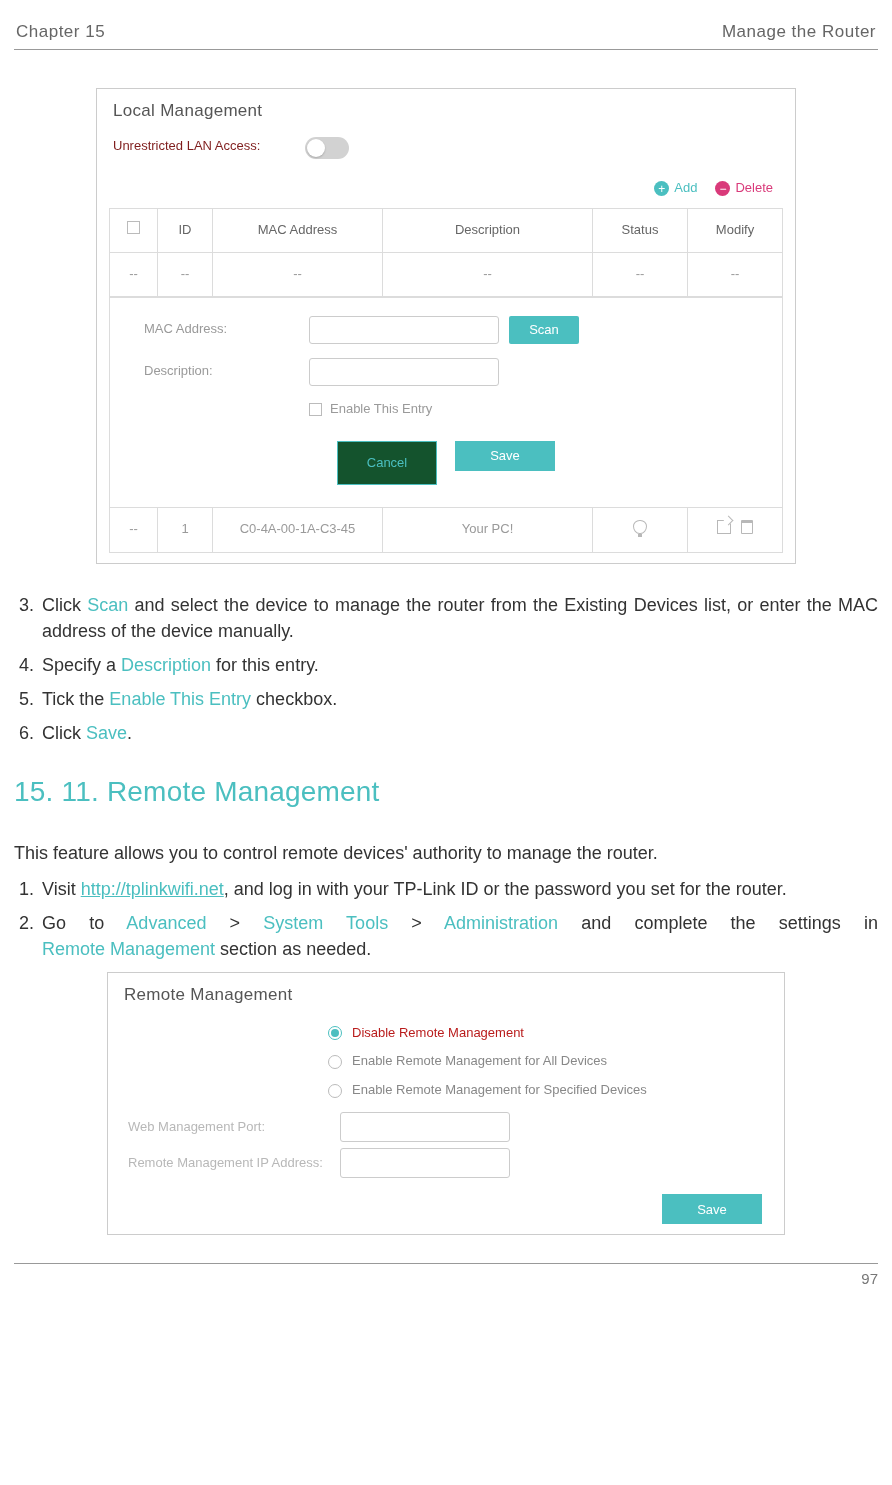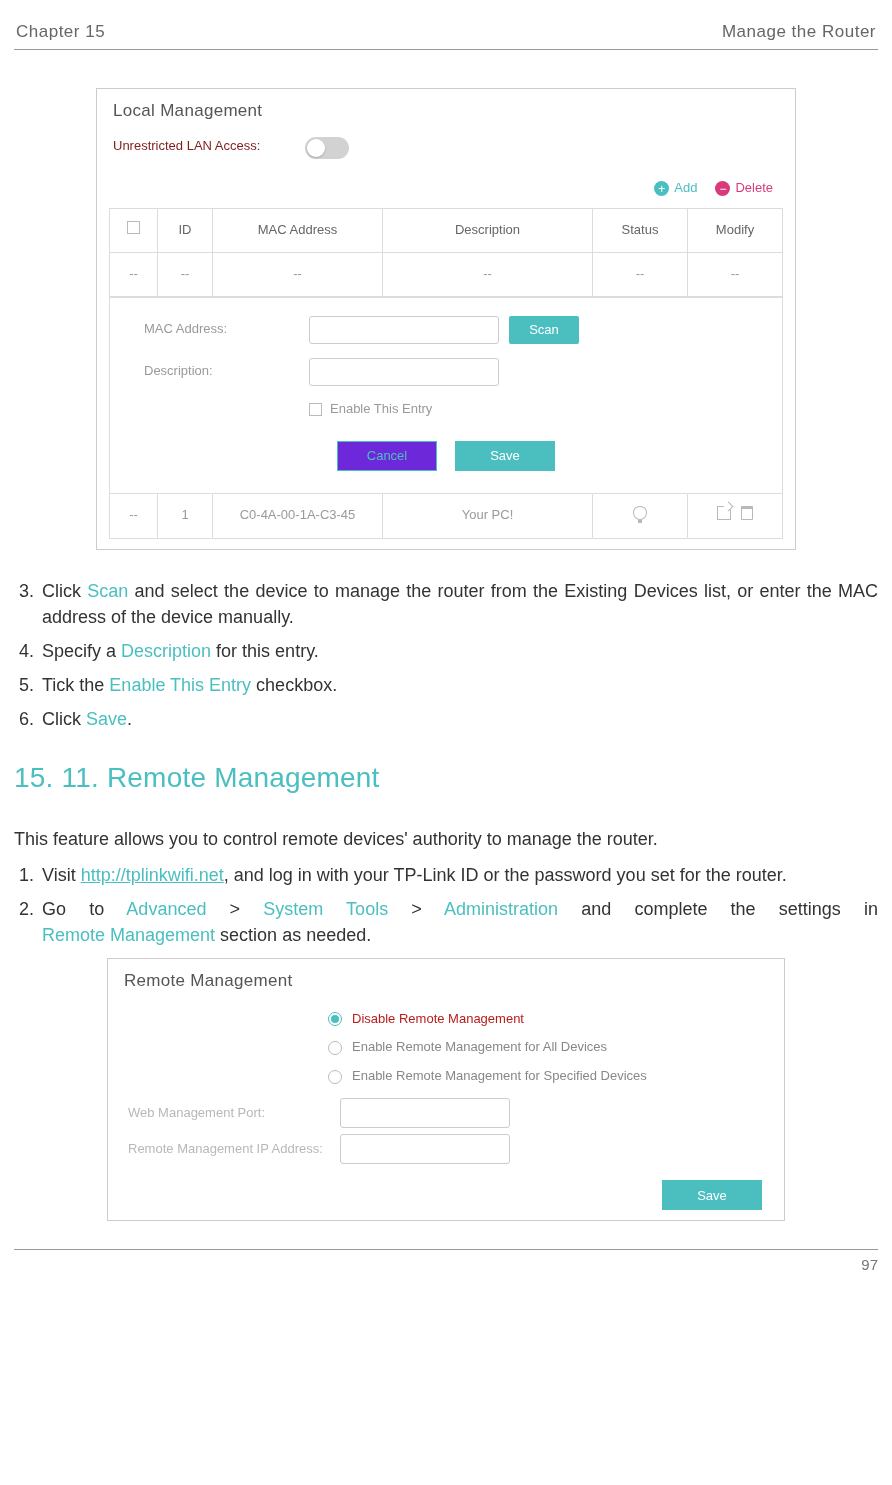--- a/index.html
+++ b/index.html
@@ -122,21 +122,21 @@
     background: #fff;
   }
   .btn-scan {
     background: #4bbfc0; color: #fff;
     border: none; width: 70px; height: 28px;
     font-size: 13px; border-radius: 2px;
   }
   .chk-row { display: flex; align-items: center; gap: 8px; margin-left: 165px; font-size: 13px; }
   .btn-row { display: flex; justify-content: center; gap: 18px; margin-top: 8px; }
   .btn-cancel {
-    width: 100px; height: 30px; background: #6d28d9;
+    width: 100px; height: 44px; background: #14532d;
     border: 1px solid #4bbfc0; color: #4bbfc0;
     font-size: 13px;
   }
   .btn-save {
     width: 100px; height: 30px; background: #4bbfc0;
     border: none; color: #fff; font-size: 13px;
   }
   .bulb {
     display: inline-block; width: 14px; height: 14px;
     border: 1.5px solid #b8b8b8; border-radius: 50% 50% 50% 50% / 48% 48% 58% 58%;

